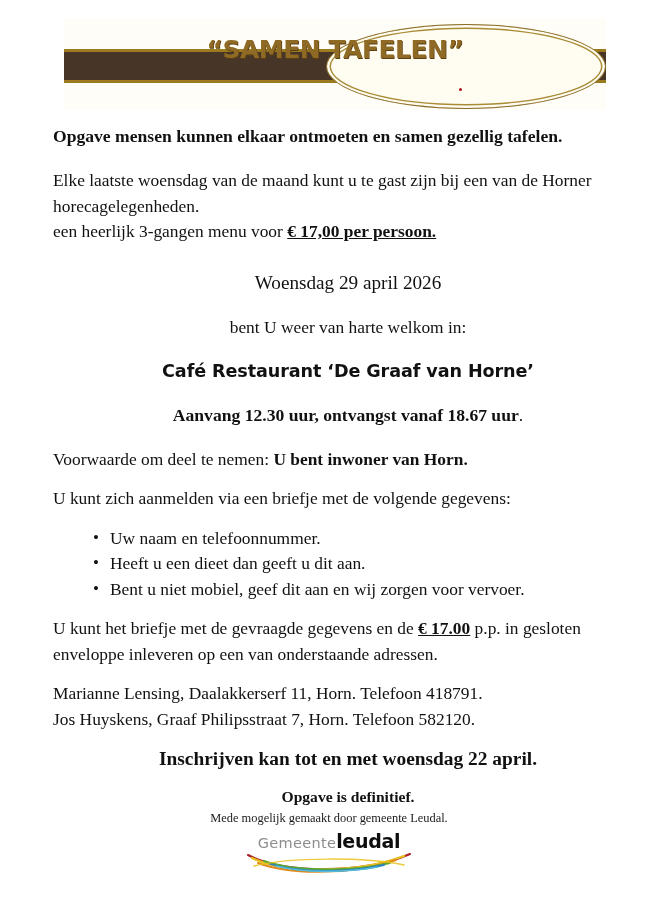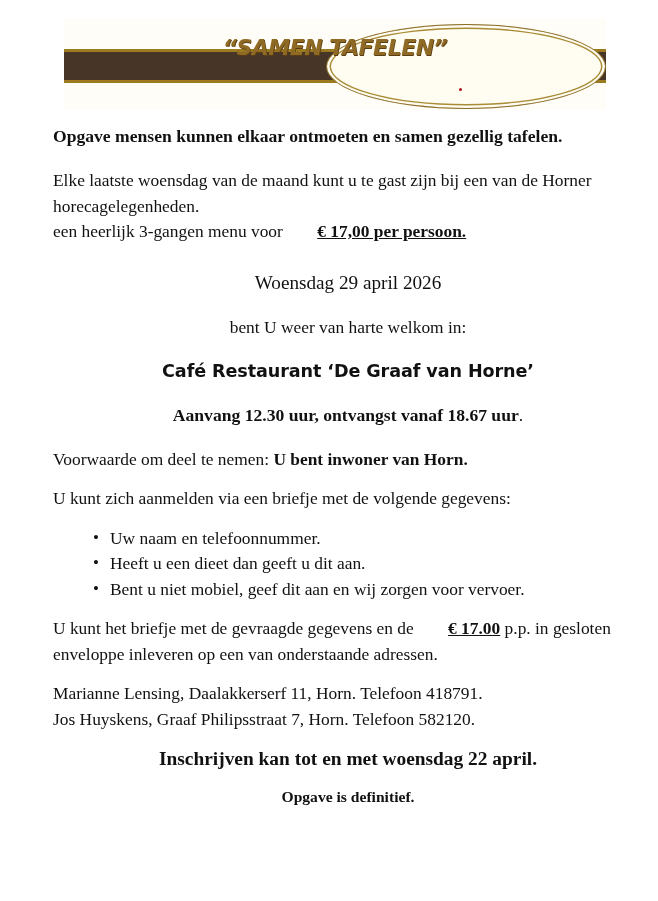--- a/index.html
+++ b/index.html
@@ -57,23 +57,22 @@
     box-shadow: inset 0 0 0 2.5px #fffcf2, inset 0 0 0 4px #a98c36;
     box-sizing: border-box;
   }
   .banner-oval-text {
     position: absolute;
     left: 0;
     right: 0;
     top: 17px;
     text-align: center;
     font-family: "DejaVu Sans", "Liberation Sans", sans-serif;
-    font-style: italic;
-    font-weight: bold;
-    font-size: 22px;
+    font-weight: bold;
+    font-size: 25px;
     letter-spacing: -0.5px;
     color: #8f6a24;
     text-shadow: 0.7px 0.7px 0 #5b3e13;
     white-space: nowrap;
   }
   .dot {
     position: absolute;
     width: 3px;
     height: 3px;
     border-radius: 50%;
@@ -95,21 +94,20 @@
     line-height: 25.5px;
   }
   .gap-md  { height: 14px; }
   .gap-lg  { height: 20px; }
   .gap-xl  { height: 26px; }
 
   .bold { font-weight: bold; }
   .bold-underline {
     font-weight: bold;
     text-decoration: underline;
-    margin-left: 30px;
   }
 
   .headline {
     font-weight: bold;
     font-size: 17.6px;
     line-height: 24px;
   }
 
   .date-line {
     font-weight: normal;
@@ -283,14 +281,31 @@
 
     <div class="gap-md"></div>
 
     <p class="deadline-line">Inschrijven kan tot en met woensdag 22 april.</p>
 
     <div class="gap-md"></div>
 
     <p class="final-line">Opgave is definitief.</p>
   </div>
 
+  <div class="footer">
+    <div class="footer-credit">Mede mogelijk gemaakt door gemeente Leudal.</div>
+
+    <div class="logo-wrap">
+      <div class="logo-text"><span class="logo-gemeente">Gemeente</span><span class="logo-leudal">leudal</span></div>
+
+      <svg class="logo-swoosh" viewBox="0 0 170 26" xmlns="http://www.w3.org/2000/svg">
+        <path d="M4,3 C40,22 120,22 166,2" stroke="#a81f28" stroke-width="2.1" fill="none" stroke-linecap="round"></path>
+        <path d="M8,6 C45,23 118,20 160,4" stroke="#e8c21c" stroke-width="2.3" fill="none" stroke-linecap="round"></path>
+        <path d="M14,11 C48,24 112,22 152,8" stroke="#e08a1e" stroke-width="2.0" fill="none" stroke-linecap="round"></path>
+        <path d="M20,9 C52,20 108,20 146,11" stroke="#5aa832" stroke-width="1.9" fill="none" stroke-linecap="round"></path>
+        <path d="M26,12 C56,21 104,21 140,13" stroke="#2f7fc4" stroke-width="1.8" fill="none" stroke-linecap="round"></path>
+        <path d="M32,14 C60,21 100,21 134,15" stroke="#53bcd8" stroke-width="1.6" fill="none" stroke-linecap="round"></path>
+        <path d="M10,14 C46,5 120,5 160,13" stroke="#e8c21c" stroke-width="1.5" fill="none" stroke-linecap="round" opacity="0.85"></path>
+      </svg>
+    </div>
+  </div>
 
 </div>
 
 </body></html>

